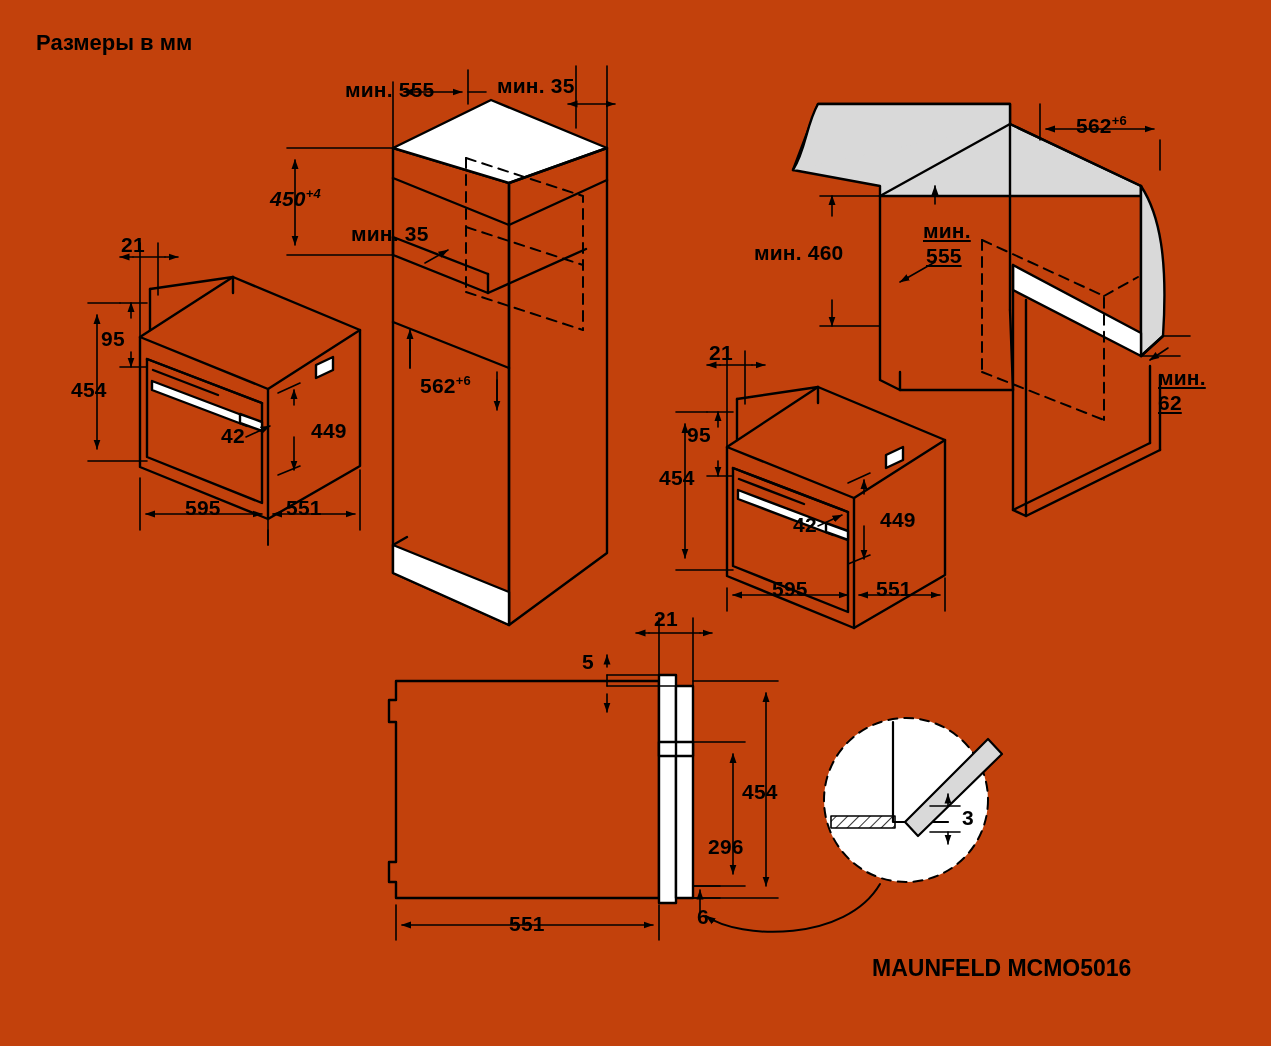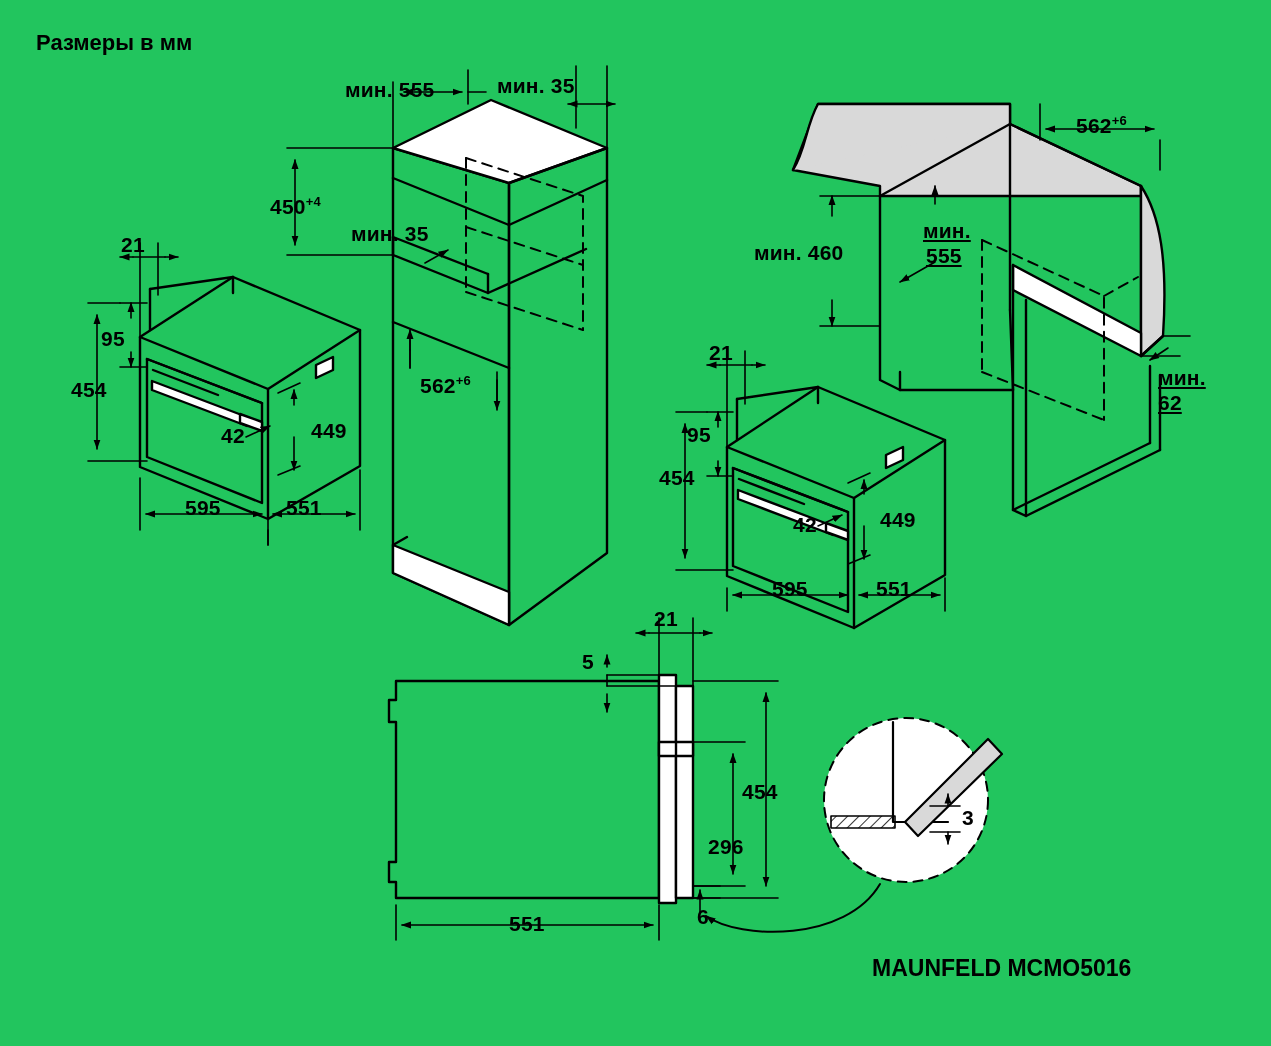--- a/index.html
+++ b/index.html
@@ -9,21 +9,21 @@
   }
   body {
     font-family: "Liberation Sans", sans-serif;
     color: #000000;
   }
   #sheet {
     position: relative;
     width: 1271px;
     height: 1046px;
     overflow: hidden;
-    background: #22c55e;
+    background: #c2410c;
   }
   #sheet svg {
     position: absolute;
     left: 0;
     top: 0;
   }
   .lbl {
     position: absolute;
     font-size: 21px;
     font-weight: bold;
@@ -331,21 +331,21 @@
       <line x1="930" y1="832" x2="960" y2="832" stroke-width="1.6"></line>
       <path d="M880,884 C846,942 740,940 706,916" stroke-width="2" marker-end="url(#ar)"></path>
     </g>
   </svg>
 
   <div class="title">Размеры в мм</div>
   <div class="brand">MAUNFELD MCMO5016</div>
 
   <div class="lbl" style="left:345px;top:78px;">мин. 555</div>
   <div class="lbl" style="left:497px;top:74px;">мин. 35</div>
-  <div class="lbl" style="left:270px;top:194px;"><span>450</span><span class="sup">+4</span></div>
+  <div class="lbl" style="left:270px;top:186px;font-style:italic;"><span>450</span><span class="sup">+4</span></div>
   <div class="lbl" style="left:351px;top:222px;">мин. 35</div>
   <div class="lbl" style="left:420px;top:373px;"><span>562</span><span class="sup">+6</span></div>
 
   <div class="lbl" style="left:121px;top:233px;">21</div>
   <div class="lbl" style="left:101px;top:327px;">95</div>
   <div class="lbl" style="left:71px;top:378px;">454</div>
   <div class="lbl" style="left:221px;top:424px;">42</div>
   <div class="lbl" style="left:311px;top:419px;">449</div>
   <div class="lbl" style="left:185px;top:496px;">595</div>
   <div class="lbl" style="left:286px;top:496px;">551</div>

